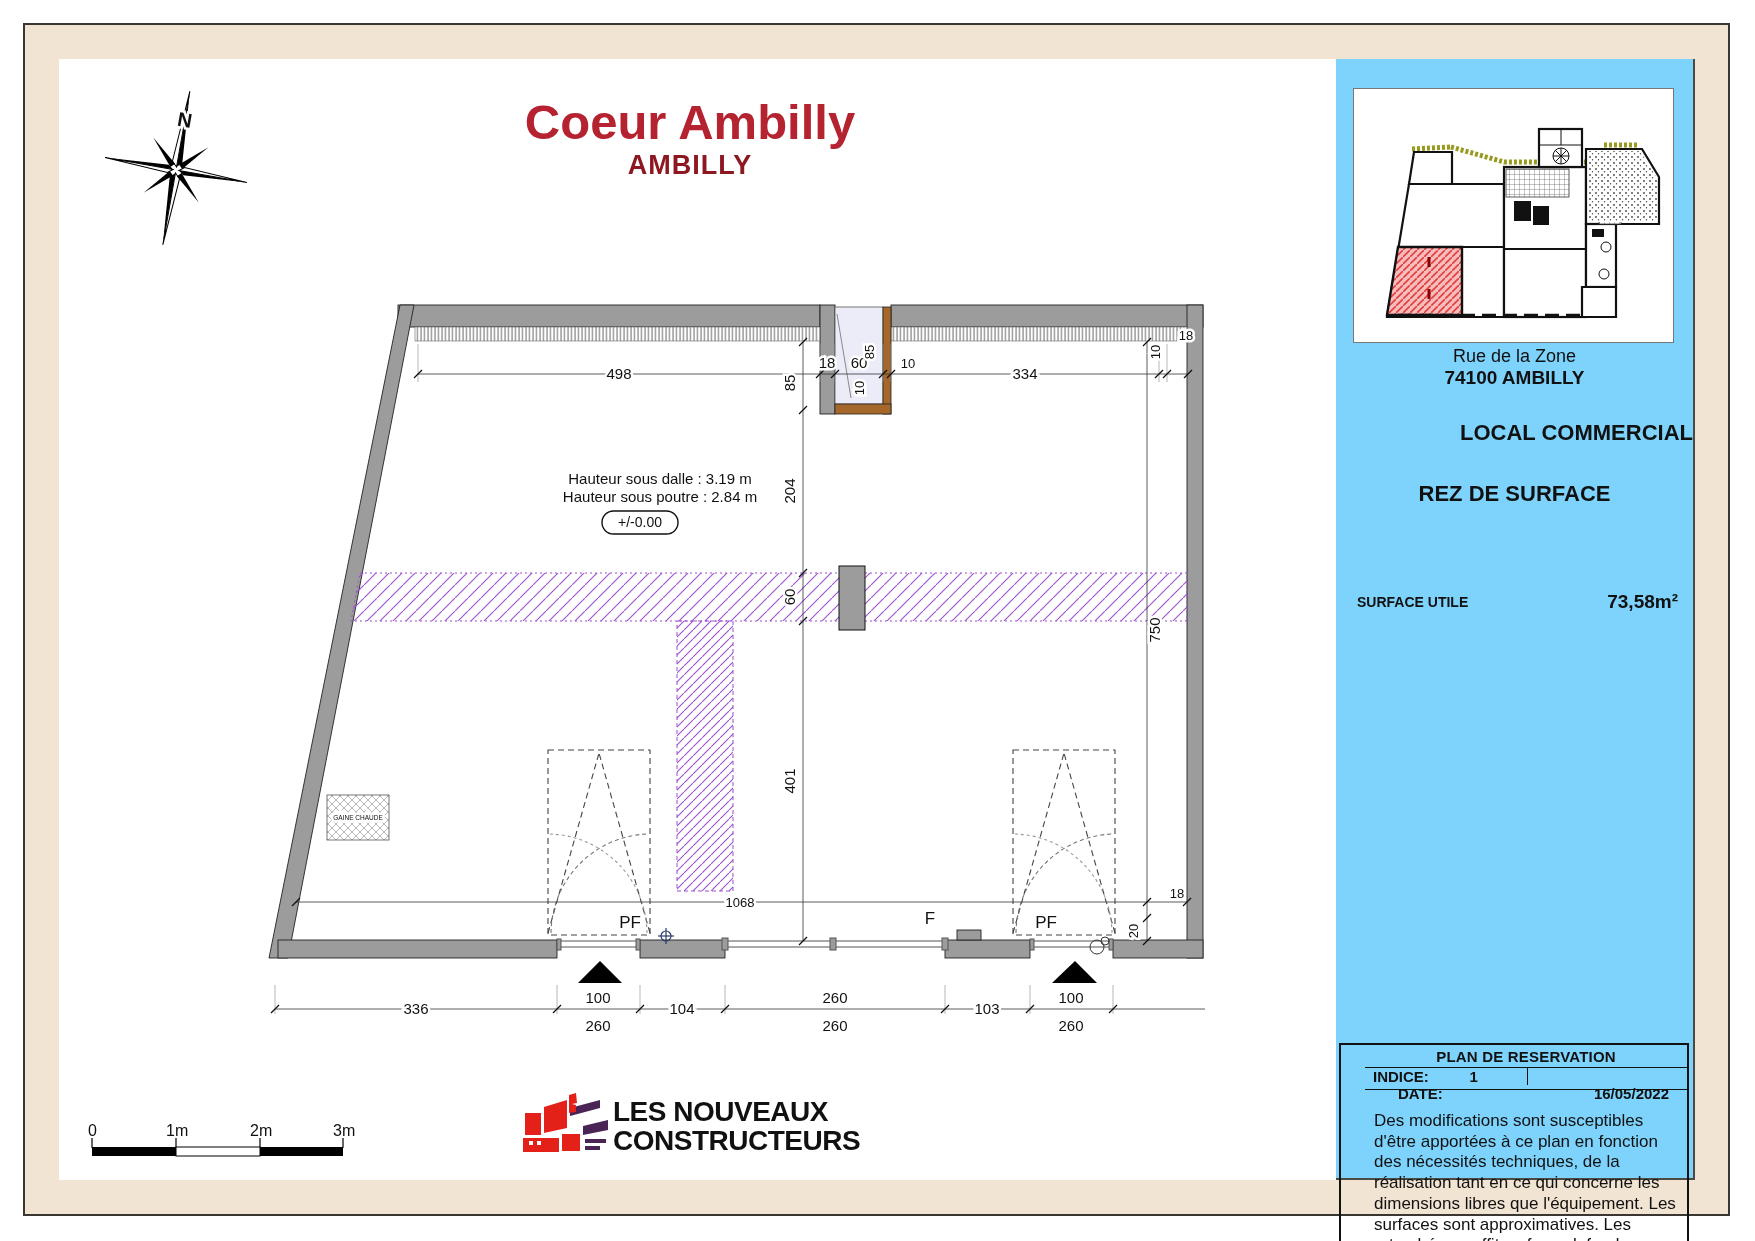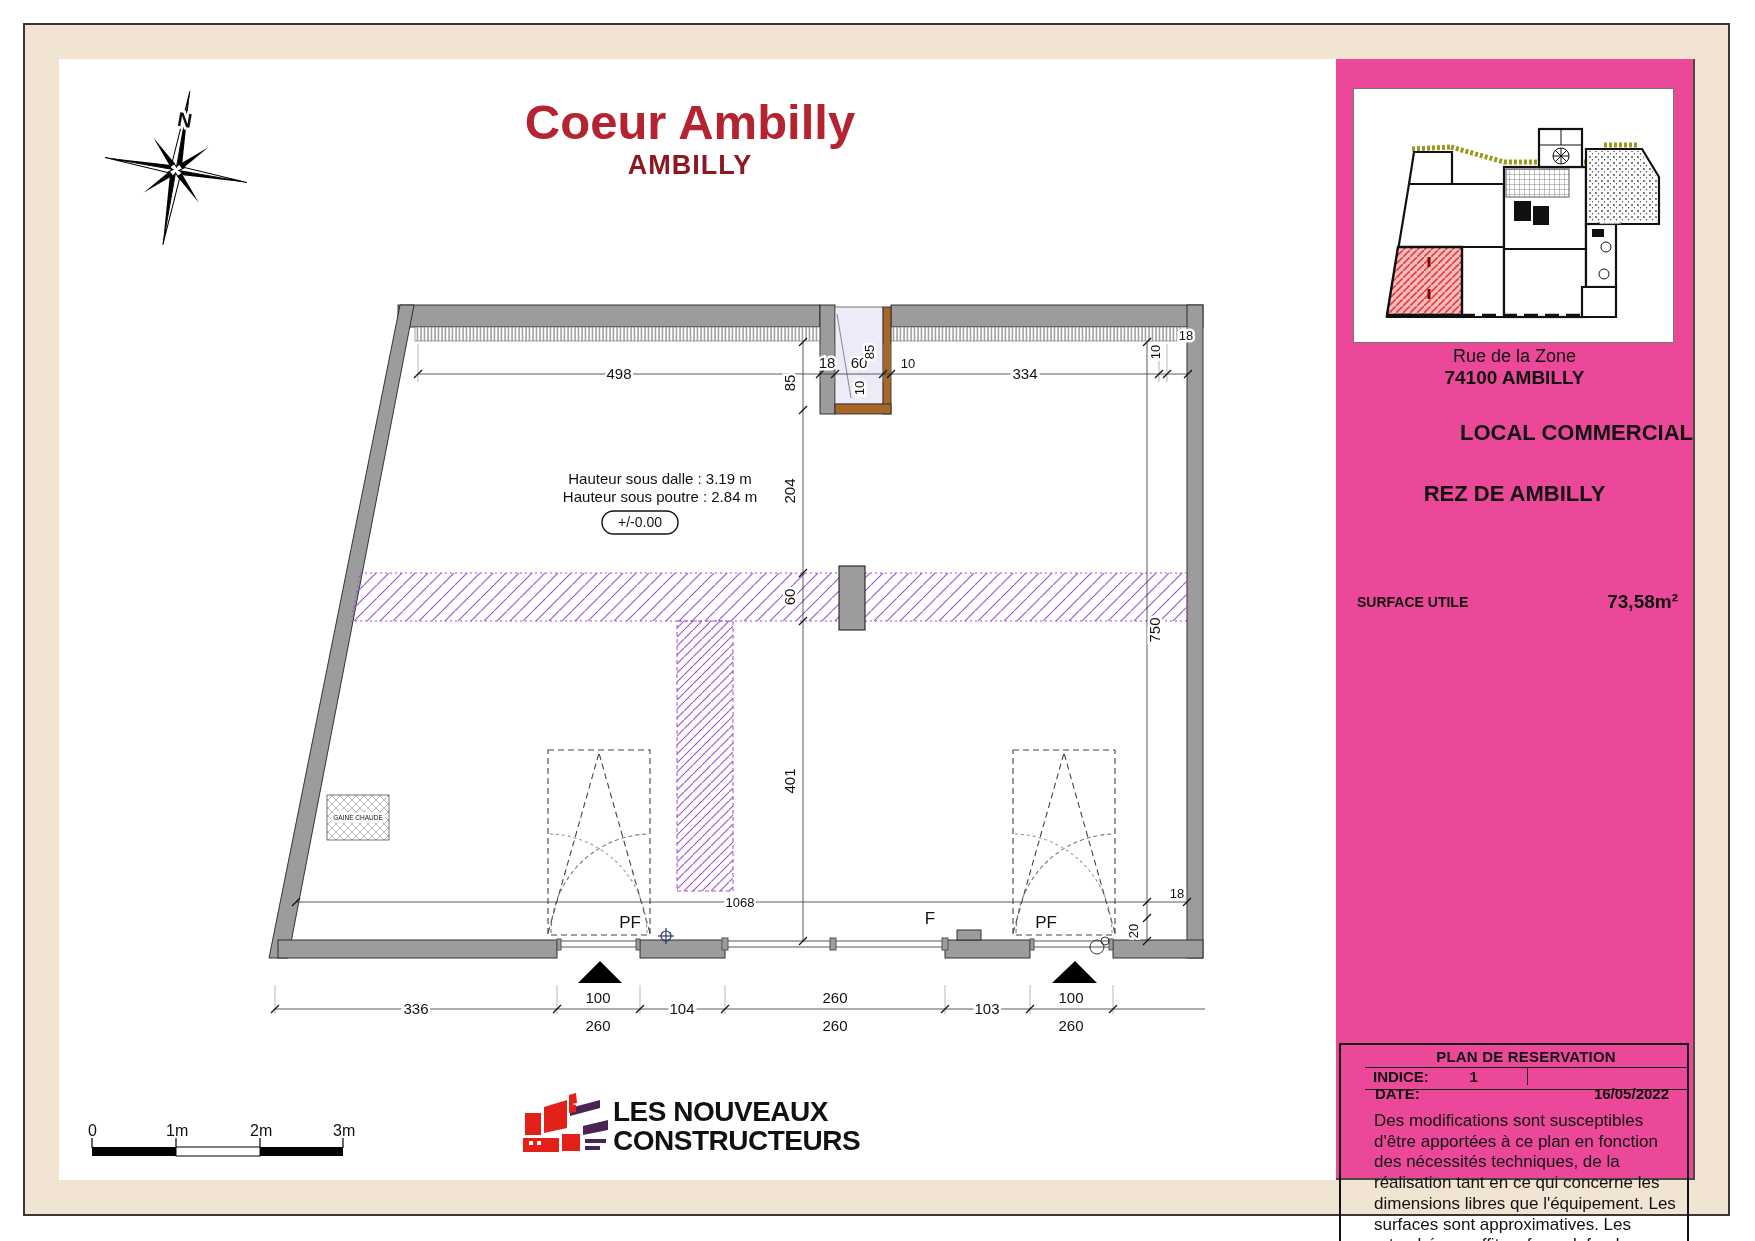--- a/index.html
+++ b/index.html
@@ -21,21 +21,21 @@
   .halo{paint-order:stroke;stroke:#ffffff;stroke-width:5px;}
   .dim{font-size:15px;}
   .dimsm{font-size:13px;}
   
   .titleblock{position:absolute;left:480px;top:98px;width:420px;text-align:center;z-index:3;}
   .title-main{font-size:49px;font-weight:600;color:#b52330;letter-spacing:0px;line-height:1.0;}
   .title-sub{font-size:27px;font-weight:700;color:#8e1822;letter-spacing:1px;margin-top:3px;}
   
   .sidebar{
     position:absolute;left:1336px;top:59px;width:359px;height:1121px;
-    background:#ec4899;z-index:4;box-sizing:border-box;
+    background:#7dd3fc;z-index:4;box-sizing:border-box;
     border-right:2px solid #4c4a45;border-bottom:2px solid #4c4a45;
   }
   .miniplanbox{
     position:absolute;left:17px;top:29px;width:319px;height:253px;
     background:#ffffff;border:1px solid #777;box-sizing:content-box;
   }
   .addr1{position:absolute;top:287px;left:0;width:100%;text-align:center;font-size:18px;color:#111;}
   .addr2{position:absolute;top:308px;left:0;width:100%;text-align:center;font-size:19px;font-weight:700;color:#111;}
   .ltype{position:absolute;top:361px;left:0;width:100%;text-align:right;font-size:22px;font-weight:700;color:#111;}
   .lfloor{position:absolute;top:422px;left:0;width:100%;text-align:center;font-size:22px;font-weight:700;color:#111;}
@@ -45,21 +45,21 @@
   .restable{
     position:absolute;left:3px;top:984px;width:350px;background:transparent;
     border:2px solid #111;box-sizing:border-box;padding-left:24px;
   }
   .rt-header{height:22px;border-bottom:1.5px solid #111;display:flex;align-items:center;justify-content:center;font-size:15px;font-weight:700;letter-spacing:0.2px;}
   .rt-row{height:21px;border-bottom:1.5px solid #111;display:flex;flex-direction:column;}
   .rt-cell-l{width:50.5%;border-right:1.5px solid #111;display:flex;align-items:center;box-sizing:border-box;padding:0 8px;}
   .rt-cell-l .lbl{font-size:15px;font-weight:700;}
   .rt-cell-l .val{font-size:15px;font-weight:700;margin:0 auto;}
   .rt-cell-r{flex:1;display:flex;align-items:center;box-sizing:border-box;padding:0 10px;}
-  .rt-cell-r .lbl{font-size:15px;font-weight:700;}
+  .rt-cell-r .lbl{font-size:15px;font-weight:700;margin-left:23px;}
   .rt-cell-r .val{font-size:15px;font-weight:700;margin-left:auto;margin-right:8px;}
   .rt-disclaimer{
     padding:5px 9px 6px 9px;font-size:17px;line-height:1.22;color:#111;
     text-align:left;
     margin-top:16px;
   }
 </style>
 </head>
 <body>
 
@@ -374,21 +374,21 @@
         <line x1="75" y1="168" x2="75" y2="178"></line>
         <line x1="75" y1="200" x2="75" y2="210"></line>
       </g>
       <line x1="44" y1="226" x2="228" y2="226" stroke="#111" stroke-width="2.4" stroke-dasharray="14,7"></line>
     </svg>
   </div>
 
   <div class="addr1">Rue de la Zone</div>
   <div class="addr2">74100 AMBILLY</div>
   <div class="ltype">LOCAL COMMERCIAL</div>
-  <div class="lfloor">REZ DE AMBILLY</div>
+  <div class="lfloor">REZ DE SURFACE</div>
 
   <div class="surfrow">
     <span class="surflabel">SURFACE UTILE</span>
     <span class="surfvalue">73,58m²</span>
   </div>
 
   <div class="restable">
     <div class="rt-header">PLAN DE RESERVATION</div>
     <div class="rt-row">
       <div class="rt-cell-l">

